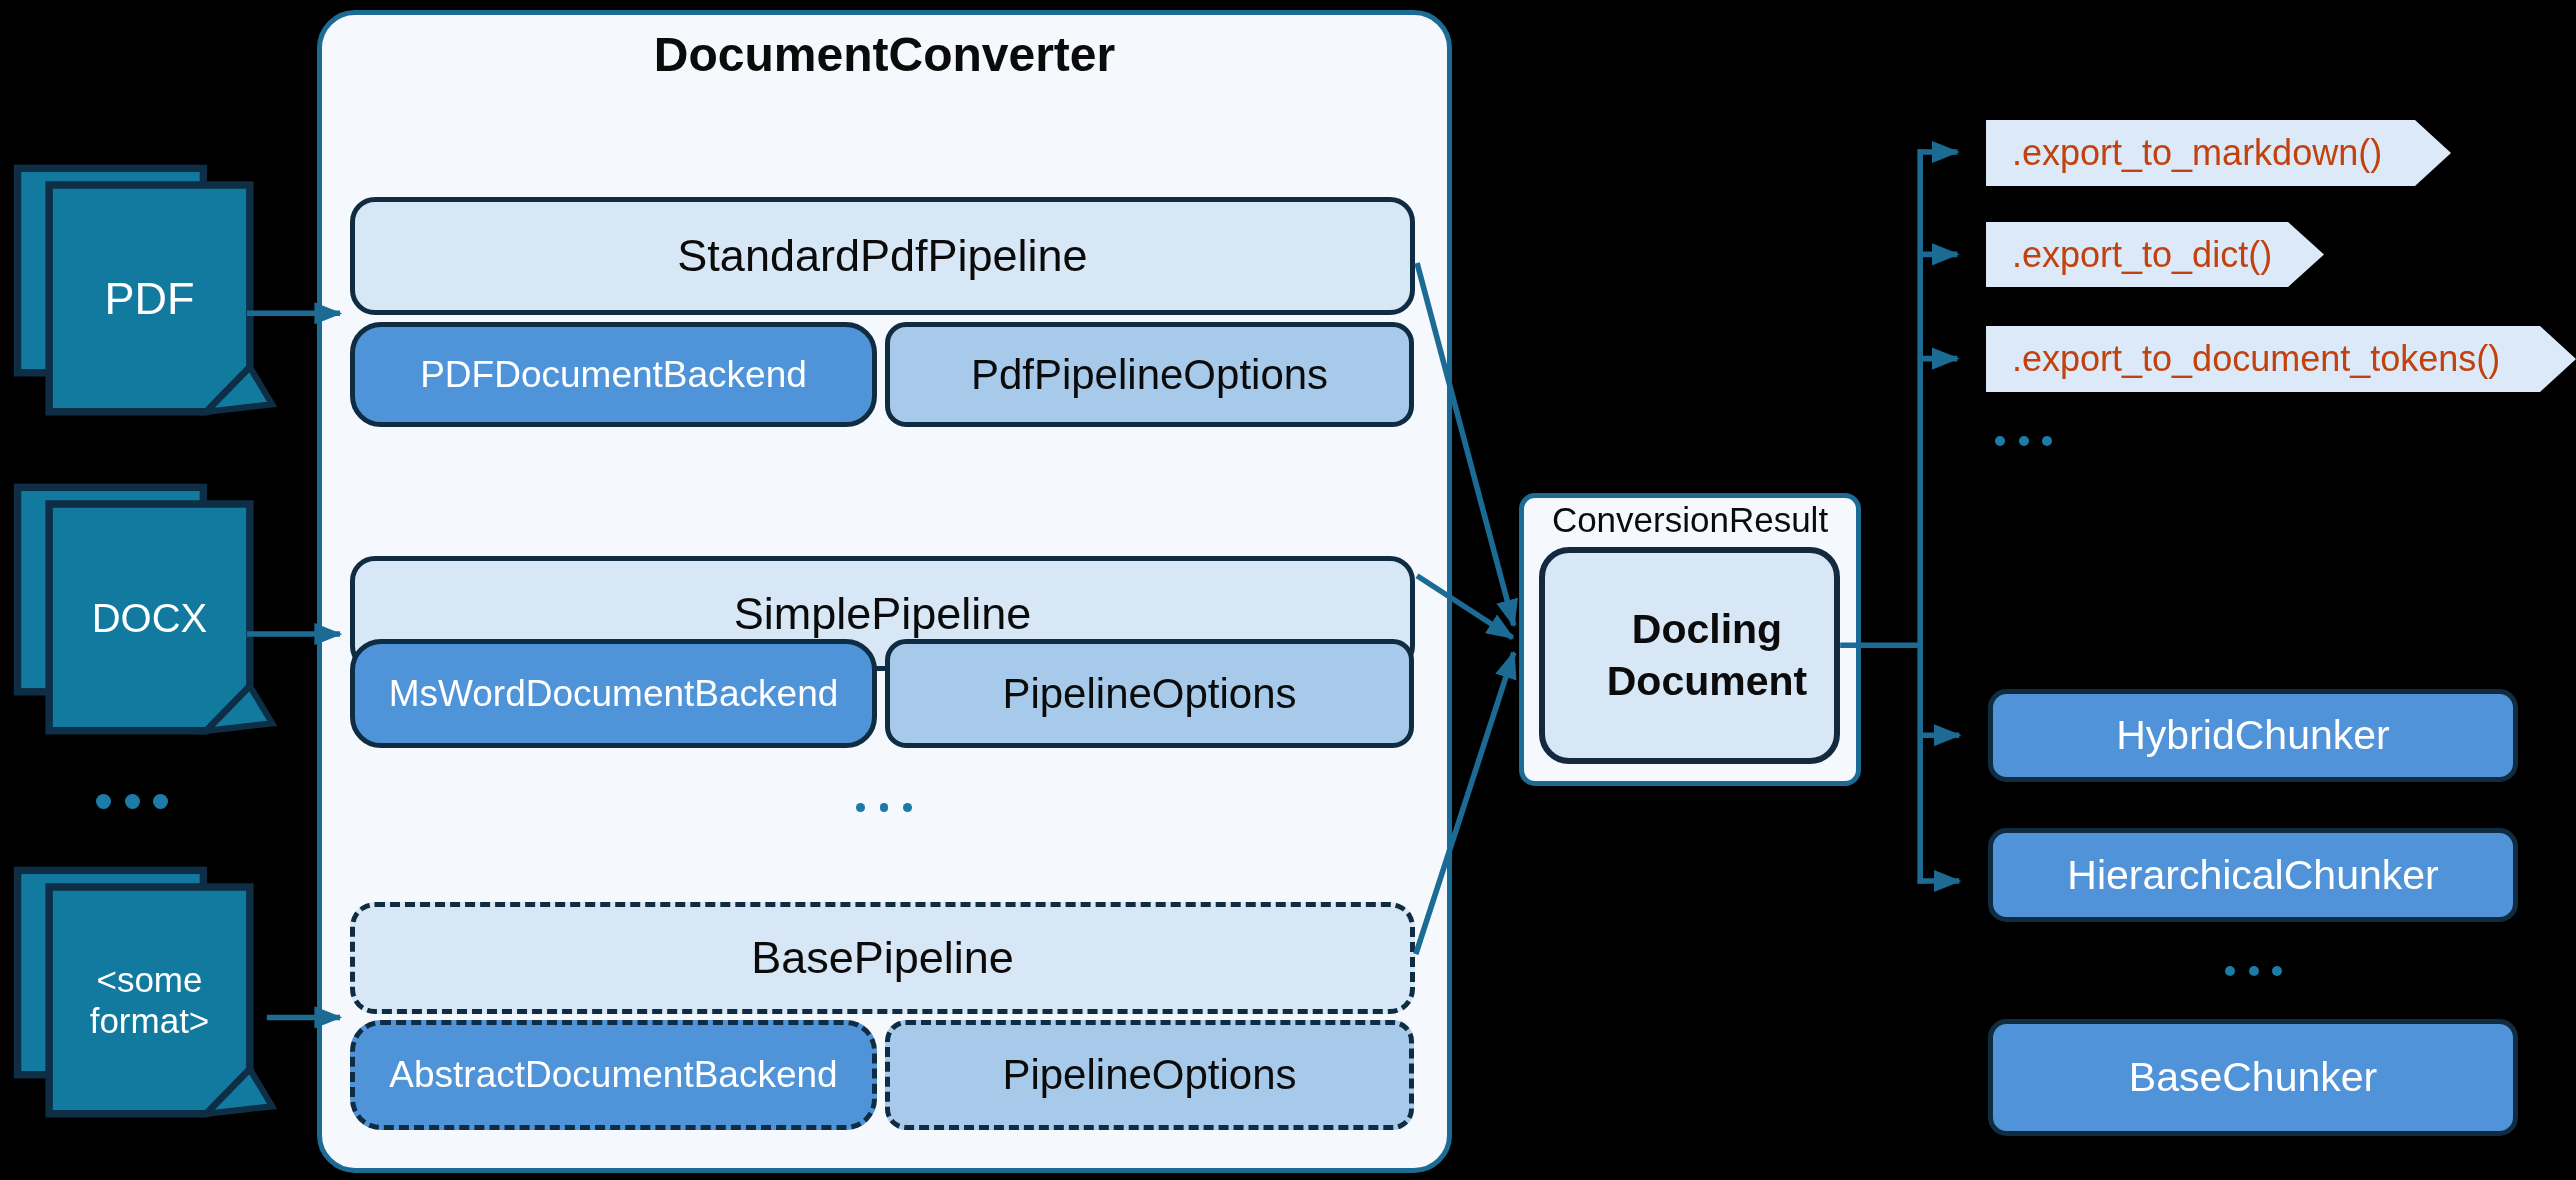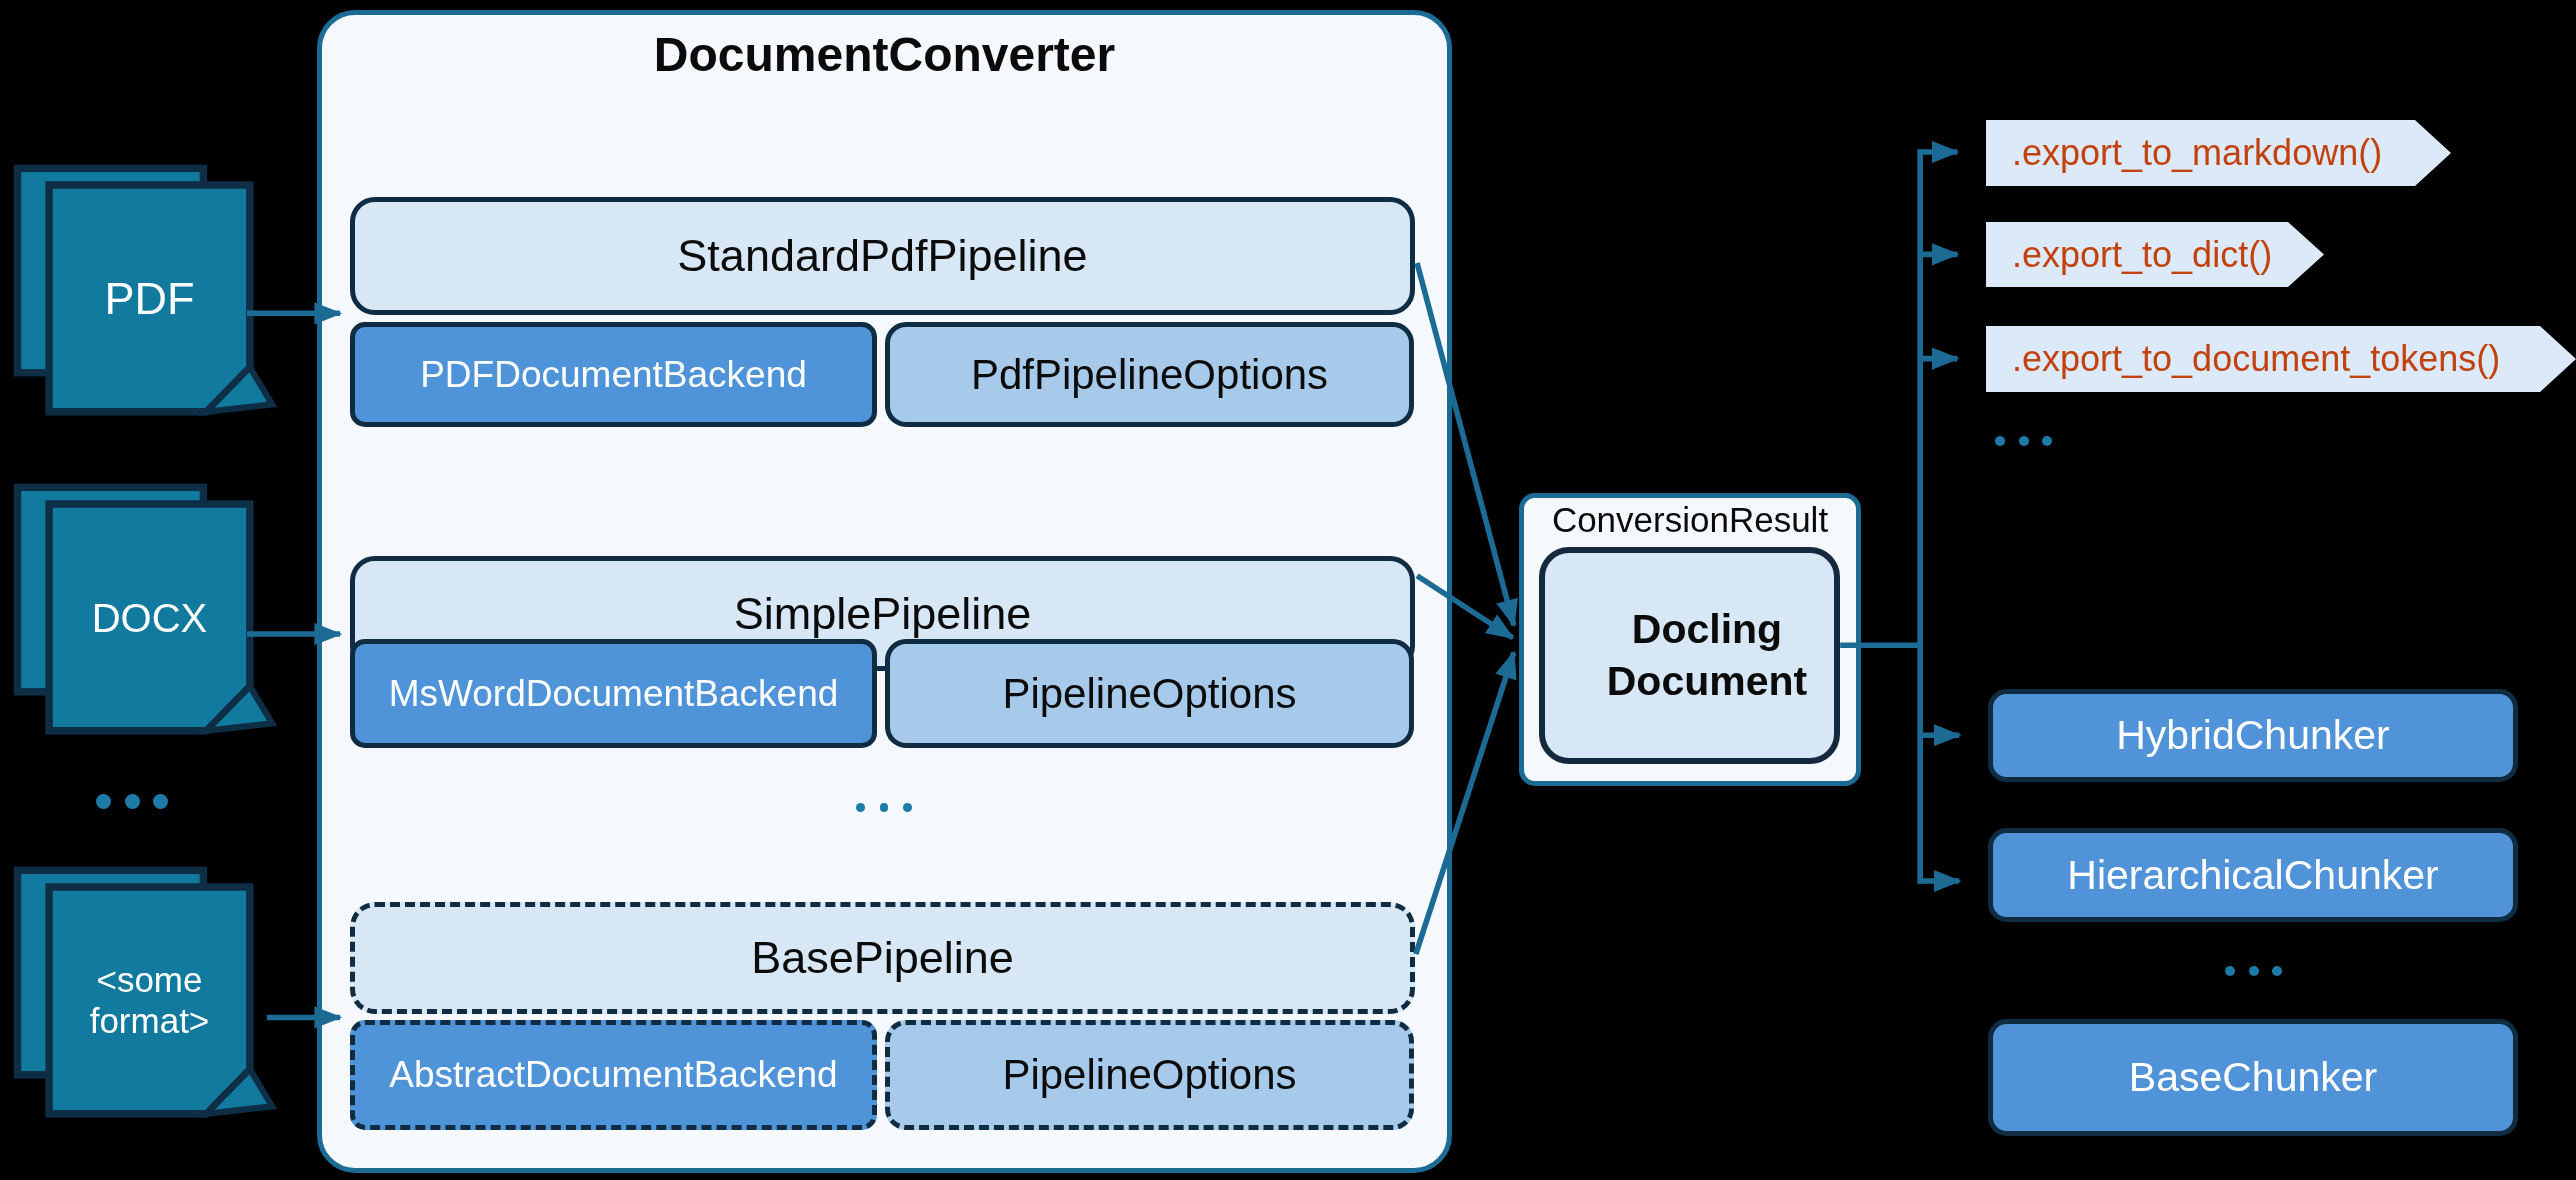--- a/index.html
+++ b/index.html
@@ -23,21 +23,21 @@
   }
   .converter-title{
     position:absolute;left:317px;top:27px;width:1135px;text-align:center;
     font-size:48px;font-weight:700;color:#0b0b0b;
   }
   .nodebox{
     position:absolute;box-sizing:border-box;display:flex;align-items:center;justify-content:center;
     border:5.6px solid #102c42;color:#0b0b0b;
   }
   .pipeline{background:#d8e7f5;border-radius:25px;font-size:45px;}
-  .backend{background:#4f94d9;border-radius:15px;font-size:37px;color:#ffffff;}
+  .backend{background:#4f94d9;border-radius:31px;font-size:37px;color:#ffffff;}
   .options{background:#a7c9ea;border-radius:21px;font-size:42px;}
   .dashed{border-style:dashed;}
   
   .conv-result{
     position:absolute;left:1519px;top:493px;width:342px;height:293px;
     background:#f5f8fd;border:5.6px solid #1c6b95;border-radius:16px;box-sizing:border-box;
   }
   .conv-label{
     position:absolute;left:1519px;top:500px;width:342px;text-align:center;
     font-size:35px;color:#0b0b0b;

